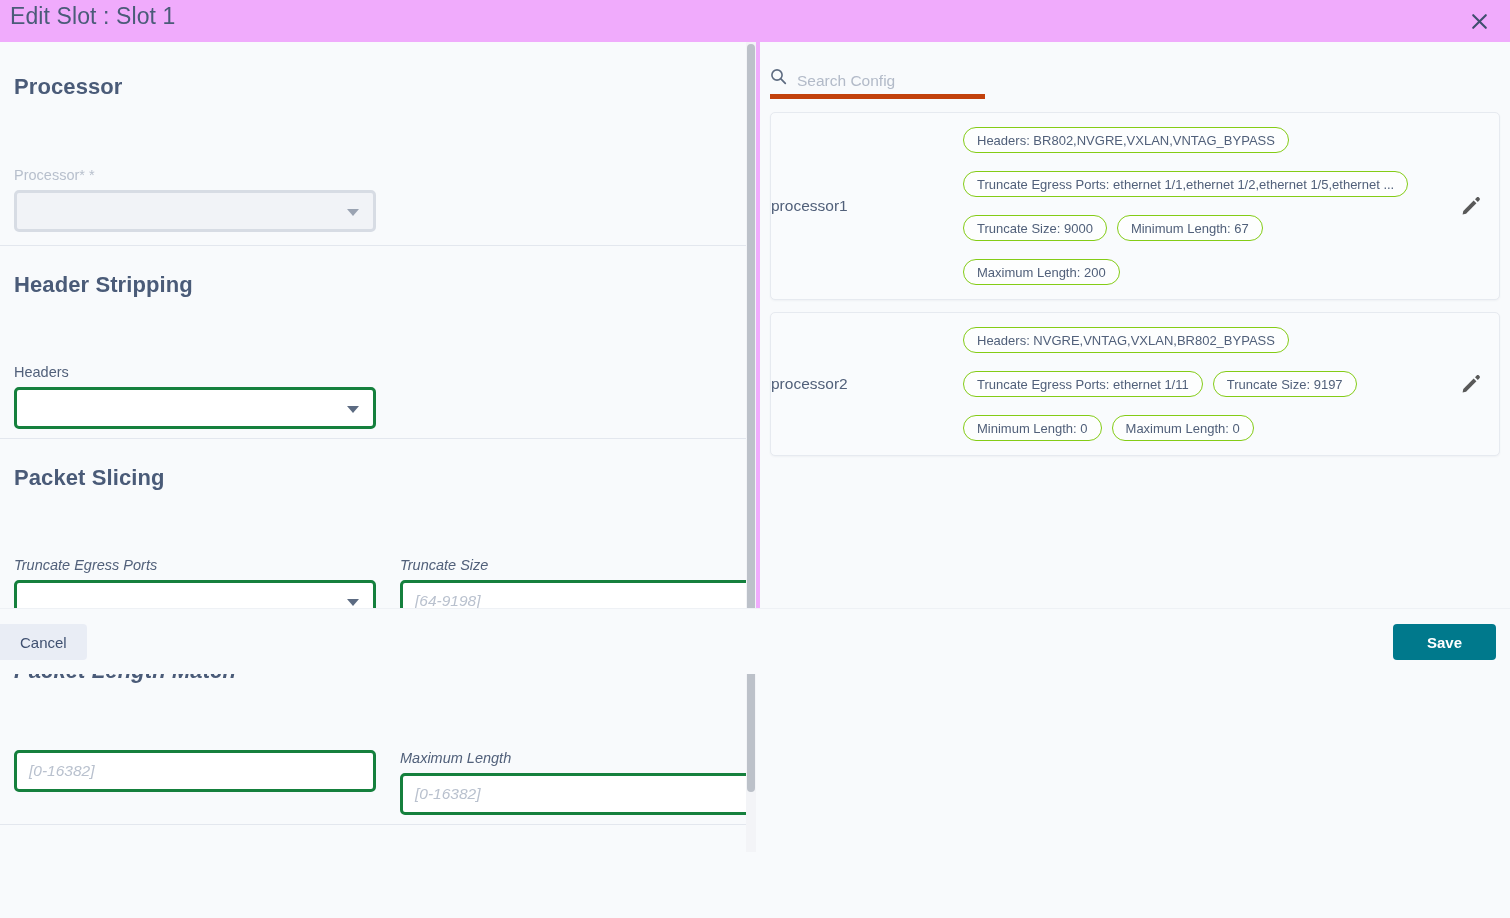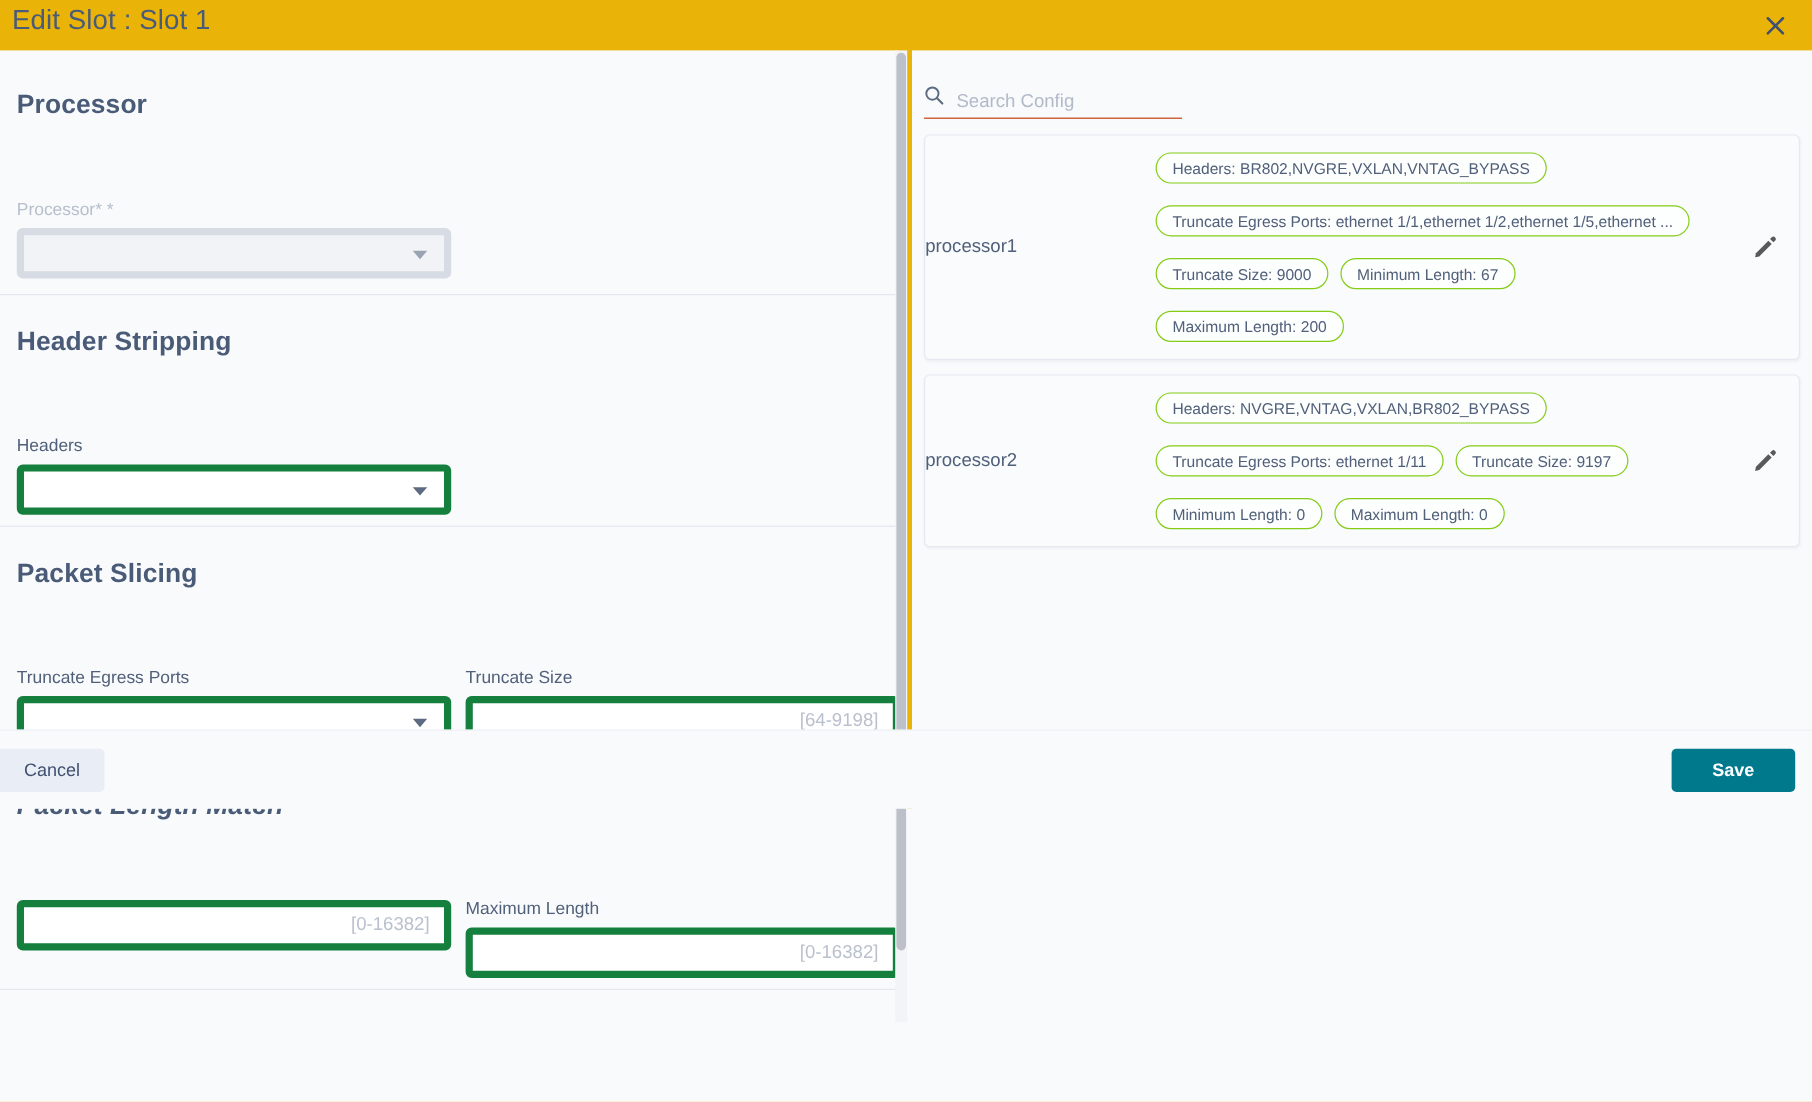--- a/index.html
+++ b/index.html
@@ -10,21 +10,21 @@
     overflow: hidden;
     background: #f8fafc;
     font-family: "Liberation Sans", sans-serif;
     color: #51607a;
   }
 
   .app {
     position: relative;
     width: 1510px;
     height: 674px;
-    background: #eab308;
+    background: #f0abfc;
   }
 
   
   .modal-header {
     position: absolute;
     top: 0; left: 0;
     width: 1510px;
     height: 42px;
     display: flex;
     align-items: center;
@@ -86,36 +86,35 @@
 
   .field-label {
     font-size: 14.5px;
     font-weight: 400;
     color: #51607a;
     margin-bottom: 7px;
     white-space: nowrap;
   }
   .field-label.disabled { color: #b7bfcc; }
 
-  .row { display: flex; gap: 12px; }
+  .row { display: flex; gap: 24px; font-style: italic; }
 
   .field { position: relative; }
 
   .control {
     position: relative;
     height: 42px;
-    border: 6px solid #15803d;
+    border: 3px solid #15803d;
     border-radius: 5px;
     background: #ffffff;
     display: flex;
     align-items: center;
     padding: 0 12px;
     font-size: 15px;
     color: #51607a;
-    justify-content: flex-end;
   }
   .control.disabled {
     background: #f1f3f7;
     border-color: #d7dce4;
   }
   .control .placeholder {
     color: #b9c1ce;
     font-size: 15.5px;
   }
   .caret {
@@ -166,21 +165,21 @@
   }
 
   .search-wrap {
     position: absolute;
     left: 10px;
     top: 23px;
     width: 215px;
     height: 34px;
     display: flex;
     align-items: flex-end;
-    border-bottom: 1px solid #c2410c;
+    border-bottom: 5px solid #c2410c;
     padding-bottom: 4px;
   }
   .search-icon { margin-right: 10px; margin-bottom: 1px; }
   .search-input {
     border: none;
     outline: none;
     background: transparent;
     font-family: "Liberation Sans", sans-serif;
     font-size: 15.5px;
     color: #51607a;

